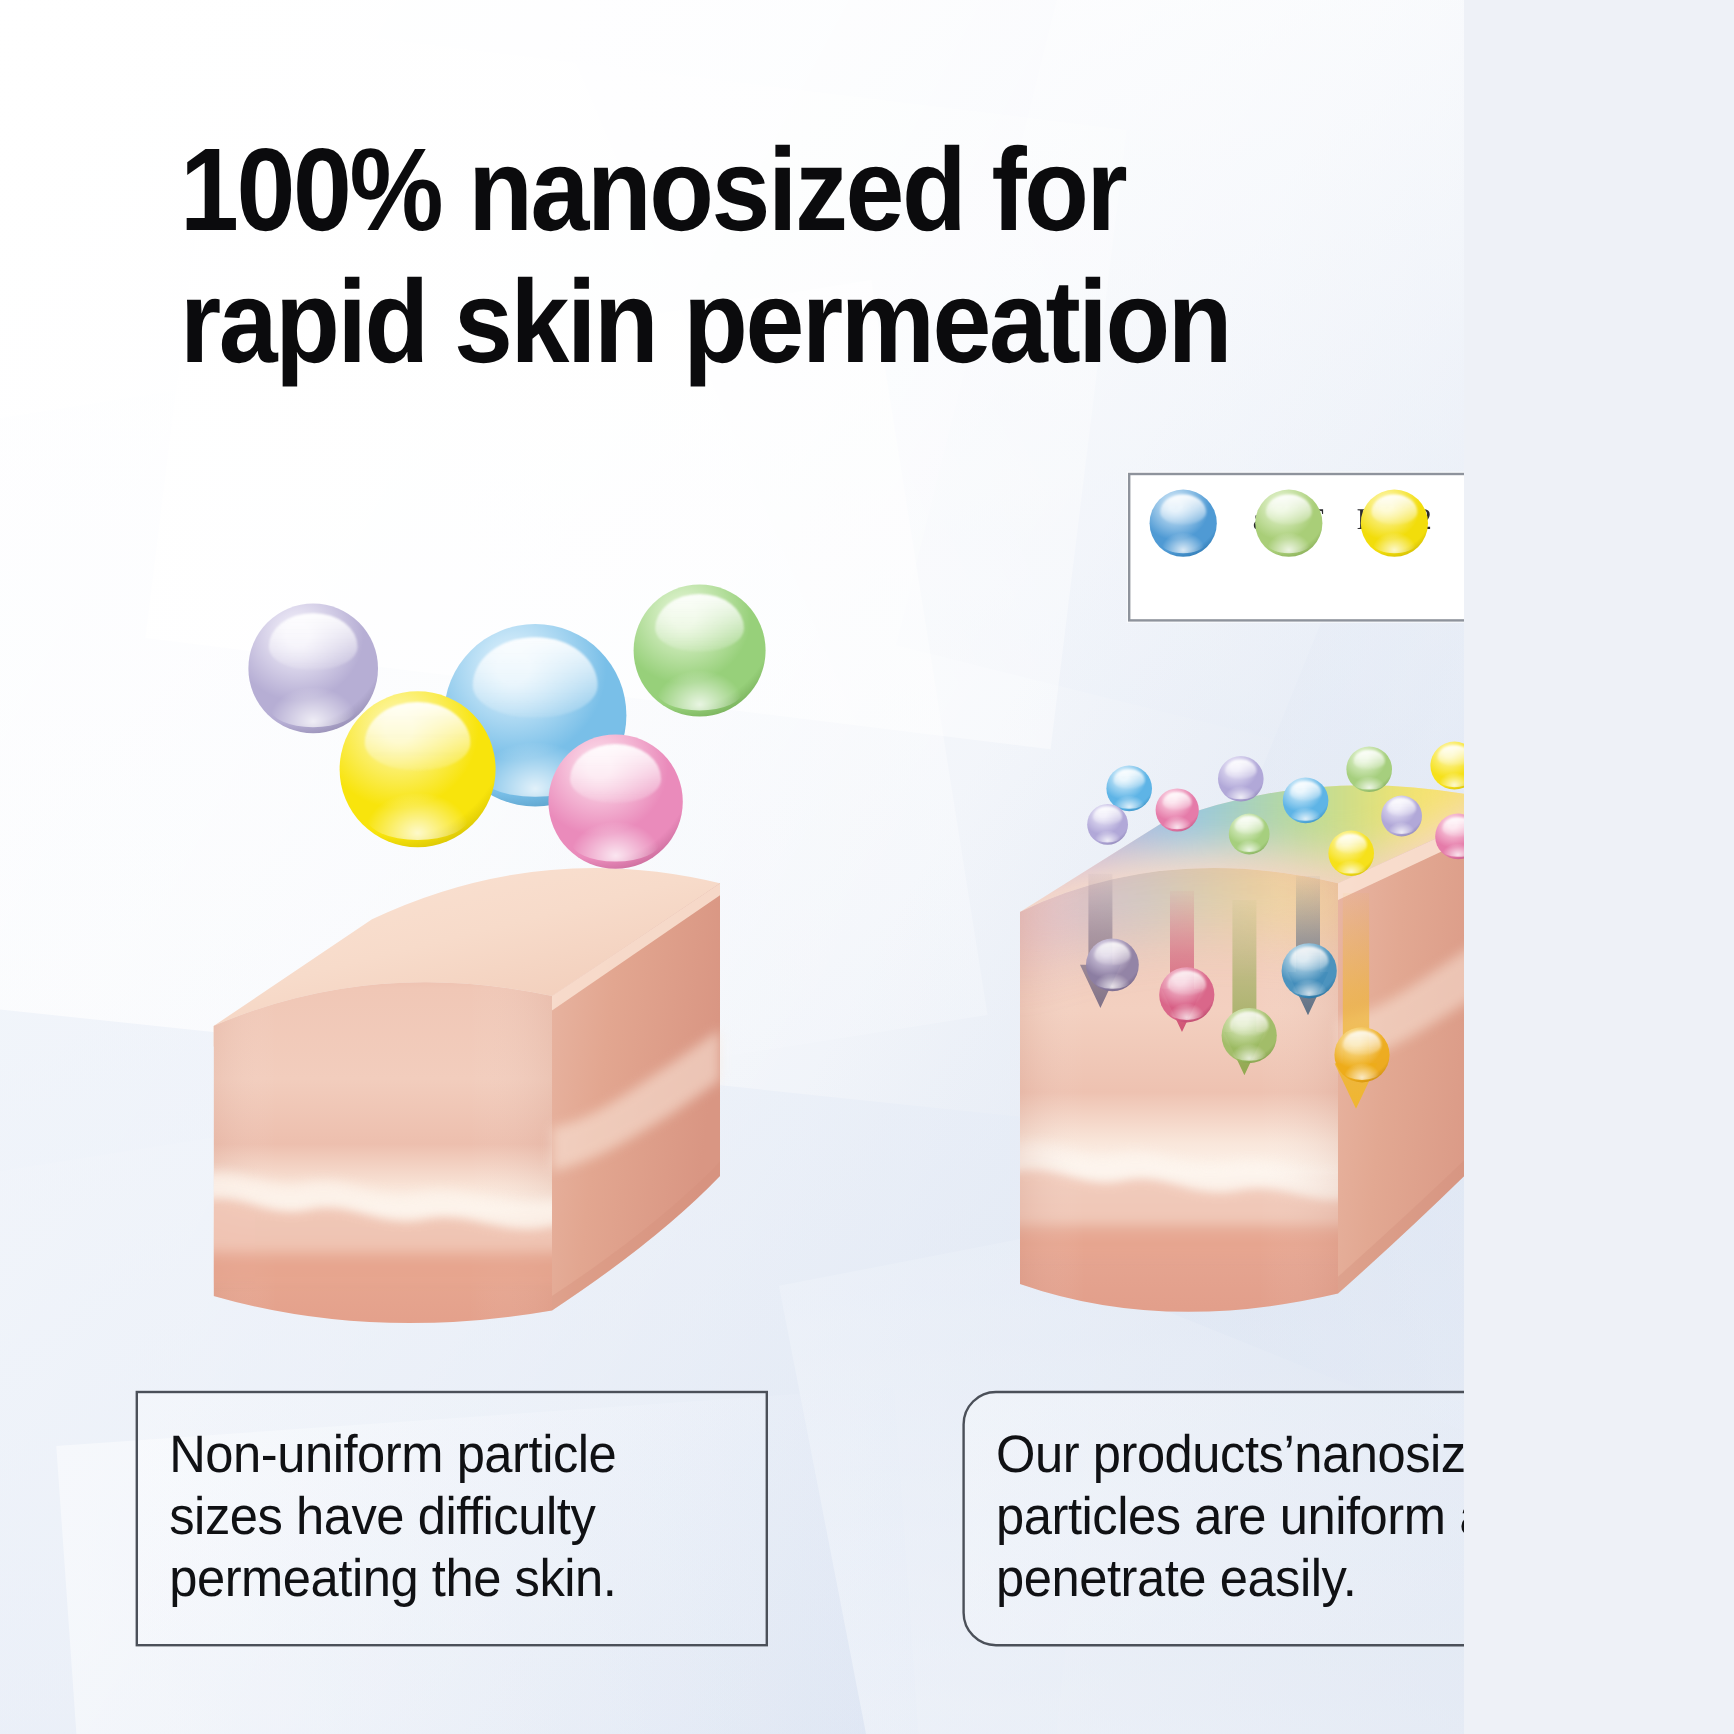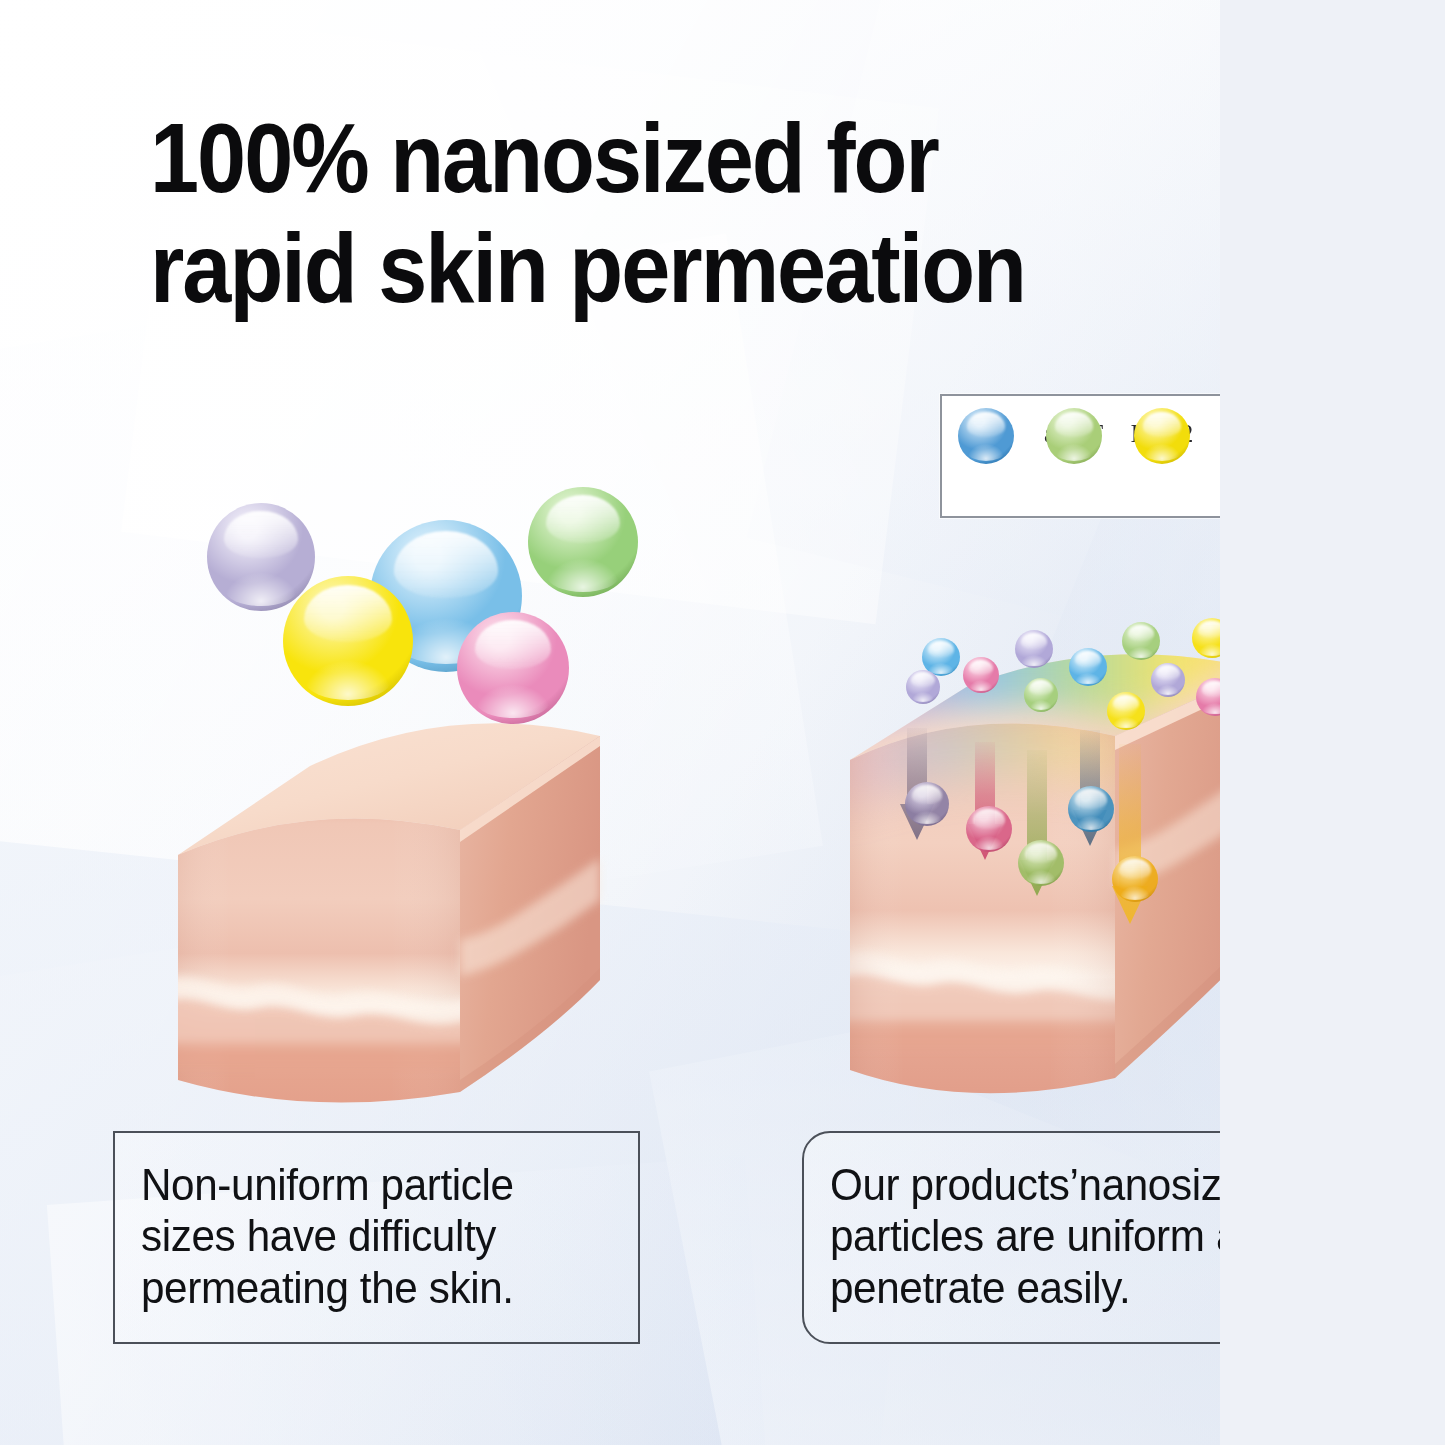--- a/index.html
+++ b/index.html
@@ -79,20 +79,21 @@
   }
 
   
   .skin-block{position:absolute;}
 
   
   .caption-box{
     position:absolute;border:2px solid #4b5059;
     background:linear-gradient(135deg,rgba(255,255,255,.30),rgba(230,237,247,.30));
     box-sizing:border-box;
+    margin-top:28px;
   }
   .caption-text{
     position:absolute;left:26px;top:26px;right:12px;
     font-size:44px;line-height:1.17;color:#101114;
     transform:scaleX(.96);transform-origin:left top;
     white-space:pre-line;letter-spacing:-.4px;
   }
 </style>
 </head>
 <body>

